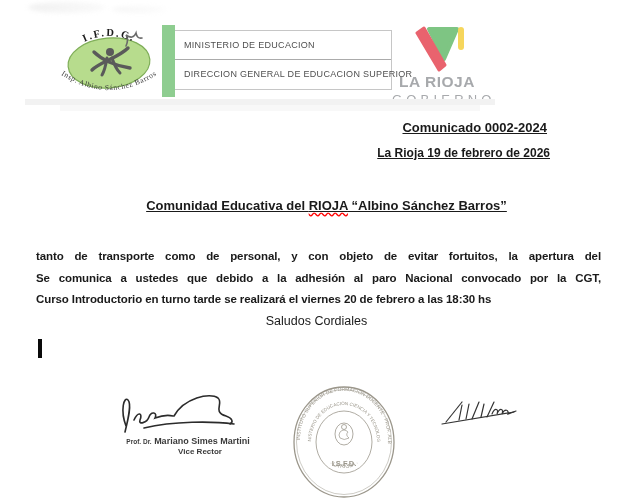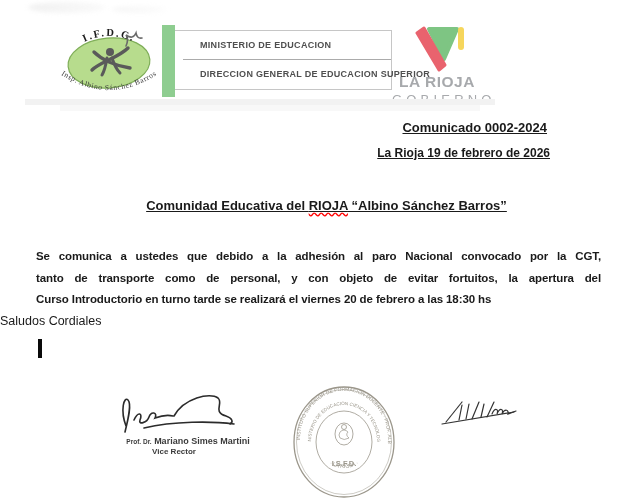--- a/index.html
+++ b/index.html
@@ -10,22 +10,22 @@
   .abs { position:absolute; }
 
   
   .smudge { background:linear-gradient(100deg,#e9e9e9,#f8f8f8); border-radius:50%; filter:blur(2px); opacity:.65; }
   .scan-strip { background:#f2f2f2; }
   .scan-strip2 { background:#f8f8f8; }
 
   
   .ministry-bar { left:162px; top:25px; width:13px; height:72px; background:#8ecd90; }
   .ministry-box { left:175px; top:30px; width:216px; height:58px; border:1px solid #c6c6c6; border-left:none; background:#fff; }
-  .ministry-row { height:28px; line-height:28px; padding-left:17px; font-size:9px; font-weight:bold;
-                  color:#4f4f4f; letter-spacing:.3px; white-space:nowrap;margin-left:8px; }
+  .ministry-row { height:28px; line-height:28px; padding-left:9px; font-size:9px; font-weight:normal;
+                  color:#4f4f4f; letter-spacing:.3px; white-space:nowrap; }
   .ministry-row.first { border-bottom:1px solid #ababab; }
 
   
   .lr-block { left:388px; top:26px; width:98px; text-align:center; }
   .lr-name { font-size:15.5px; font-weight:bold; color:#a7a9ac; letter-spacing:.5px; margin-top:1px; }
   .lr-sub  { font-size:13px; color:#a7a9ac; letter-spacing:4.2px; margin-top:1px; padding-left:4px; }
 
   
   .line-comunicado { top:120px; left:0; width:547px; text-align:right; font-size:13px; font-weight:bold;
                      text-decoration:underline; }
@@ -37,29 +37,29 @@
                text-decoration:underline; }
   .misspell { text-decoration:underline; text-decoration-line:underline;
               -webkit-text-decoration:underline wavy red; text-decoration:underline wavy red;
               text-decoration-skip-ink:none; text-underline-offset:2px; }
 
   
   .doc-body { top:246px; left:36px; width:565px; font-size:11.5px; font-weight:bold; line-height:21.5px;
               letter-spacing:-.1px; }
   .jline { text-align:justify; text-align-last:justify; white-space:normal; }
   .lline { text-align:left; }
-  .closing { top:314px; left:0; width:633px; text-align:left; font-size:12.5px; }
+  .closing { top:314px; left:0; width:633px; text-align:center; font-size:12.5px; }
 
   .caret { left:38px; top:339px; width:3.5px; height:19px; background:#0a0a0a; }
 
   
   .sig-text { text-align:center; color:#3b3b3b; font-weight:bold; }
   .sig-left-name  { left:106px; top:436px; width:164px; font-size:9px; }
   .sig-left-name .pre { font-size:6.5px; }
-  .sig-left-role  { left:92px; top:447px; width:164px; font-size:8px; }
+  .sig-left-role  { left:118px; top:447px; width:164px; font-size:8px; }
   .sig-right-text { left:412px; top:429px; width:138px; }
   .sig-right-text .l1 { font-size:7.5px; font-weight:bold; color:#3f3f3f; }
   .sig-right-text .l2 { font-size:6.5px; font-weight:bold; color:#555; letter-spacing:1px; margin-top:1px; }
   .sig-right-text .l3 { font-size:6px;  color:#5f5f5f; font-weight:bold; margin-top:1px; }
   .sig-right-text .l4 { font-size:6px;  color:#5f5f5f; font-weight:bold; margin-top:1px; }
 
   svg { display:block; }
 </style>
 </head>
 <body>
@@ -113,22 +113,22 @@
     <div class="abs scan-strip" style="left:25px; top:99px;  width:470px; height:6px;"></div>
     <div class="abs scan-strip2" style="left:60px; top:105px; width:420px; height:6px;"></div>
   </div>
 
   <div class="abs line-comunicado">Comunicado 0002-2024</div>
   <div class="abs line-date">La Rioja  19 de febrero de 2026</div>
 
   <div class="abs doc-title"><span>Comunidad Educativa  del </span><span class="misspell">RIOJA</span><span> “Albino Sánchez Barros”</span></div>
 
   <div class="abs doc-body">
+    <div class="jline">tanto de transporte como de personal, y con objeto de evitar fortuitos, la apertura del</div>
     <div class="jline">Se comunica a ustedes que debido a la adhesión al paro Nacional convocado por la CGT,</div>
-    <div class="jline">tanto de transporte como de personal, y con objeto de evitar fortuitos, la apertura del</div>
     <div class="lline">Curso Introductorio en turno tarde se realizará el viernes 20 de febrero a las 18:30 hs</div>
   </div>
 
   <div class="abs closing">Saludos Cordiales</div>
 
   <div class="abs caret"></div>
 
   <svg class="abs" style="left:112px; top:386px;" width="150" height="52" viewBox="0 0 150 52">
     <g stroke="#2b2b2b" stroke-width="1.6" fill="none" stroke-linecap="round">
       <path d="M 14,40 C 8,24 12,10 16,14 C 20,18 16,34 13,46"></path>

